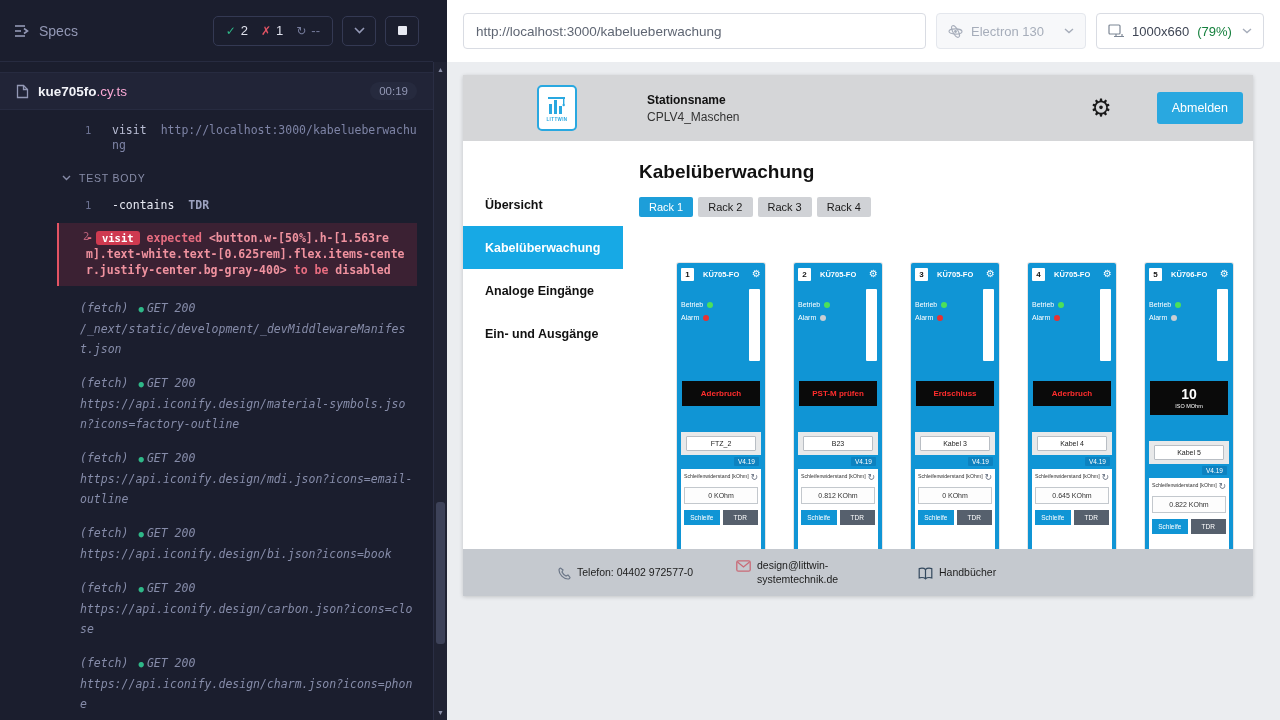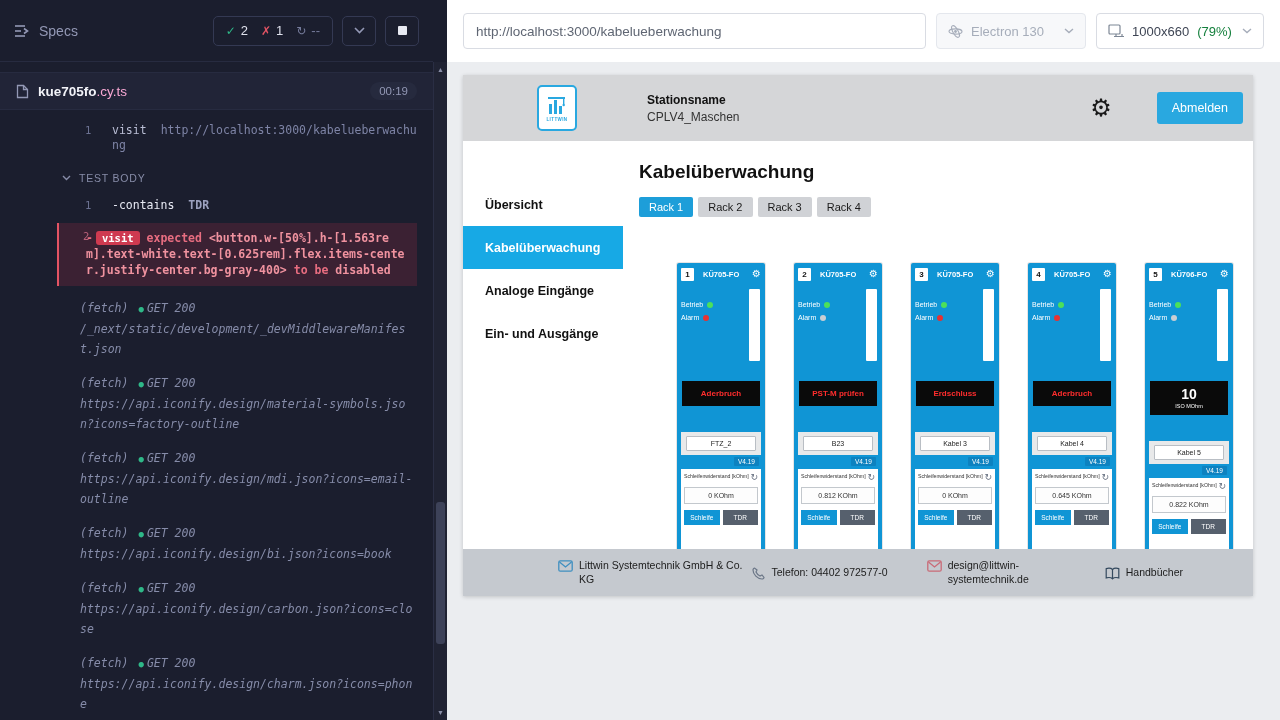--- a/index.html
+++ b/index.html
@@ -494,27 +494,20 @@
                     <button class="dc-btn dark">TDR</button>
                   </div>
               </div>
             </div>
 
           </div>
         </section>
       </div>
 
       <footer class="app-footer">
-        <div class="foot-item fi-company">
-          <svg width="15" height="12" viewBox="0 0 15 12">
-              <rect x="0.8" y="0.8" width="13.4" height="10.4" rx="1.5" fill="none" stroke="#3f8fc0" stroke-width="1.3"></rect>
-              <polyline points="1.5,2 7.5,7 13.5,2" fill="none" stroke="#3f8fc0" stroke-width="1.3"></polyline>
-            </svg>
-          <span>Littwin Systemtechnik GmbH &amp; Co. KG</span>
-        </div>
         <div class="foot-item fi-phone">
           <svg width="13" height="13" viewBox="0 0 13 13">
               <path d="M2.5 1 C2 1 1 2 1 3 c0 4.5 4.5 9 9 9 c1 0 2-1 2-1.5 l-2-2.5 l-2 1 c-1.5-0.7-3.3-2.5-4-4 l1-2 z" fill="none" stroke="#6b7687" stroke-width="1.2"></path>
             </svg>
           <span>Telefon: 04402 972577-0</span>
         </div>
         <div class="foot-item fi-email">
           <svg width="15" height="12" viewBox="0 0 15 12">
               <rect x="0.8" y="0.8" width="13.4" height="10.4" rx="1.5" fill="none" stroke="#c96a77" stroke-width="1.3"></rect>
               <polyline points="1.5,2 7.5,7 13.5,2" fill="none" stroke="#c96a77" stroke-width="1.3"></polyline>

